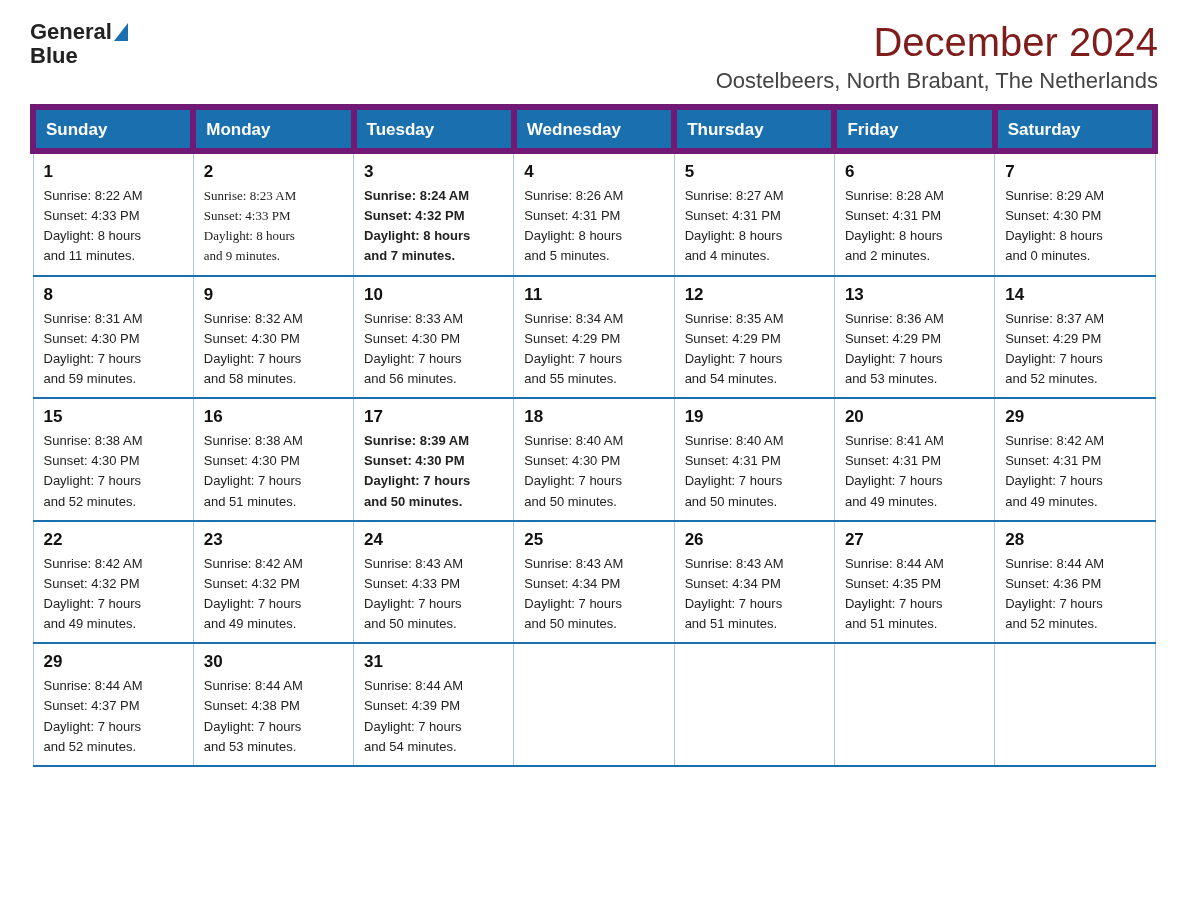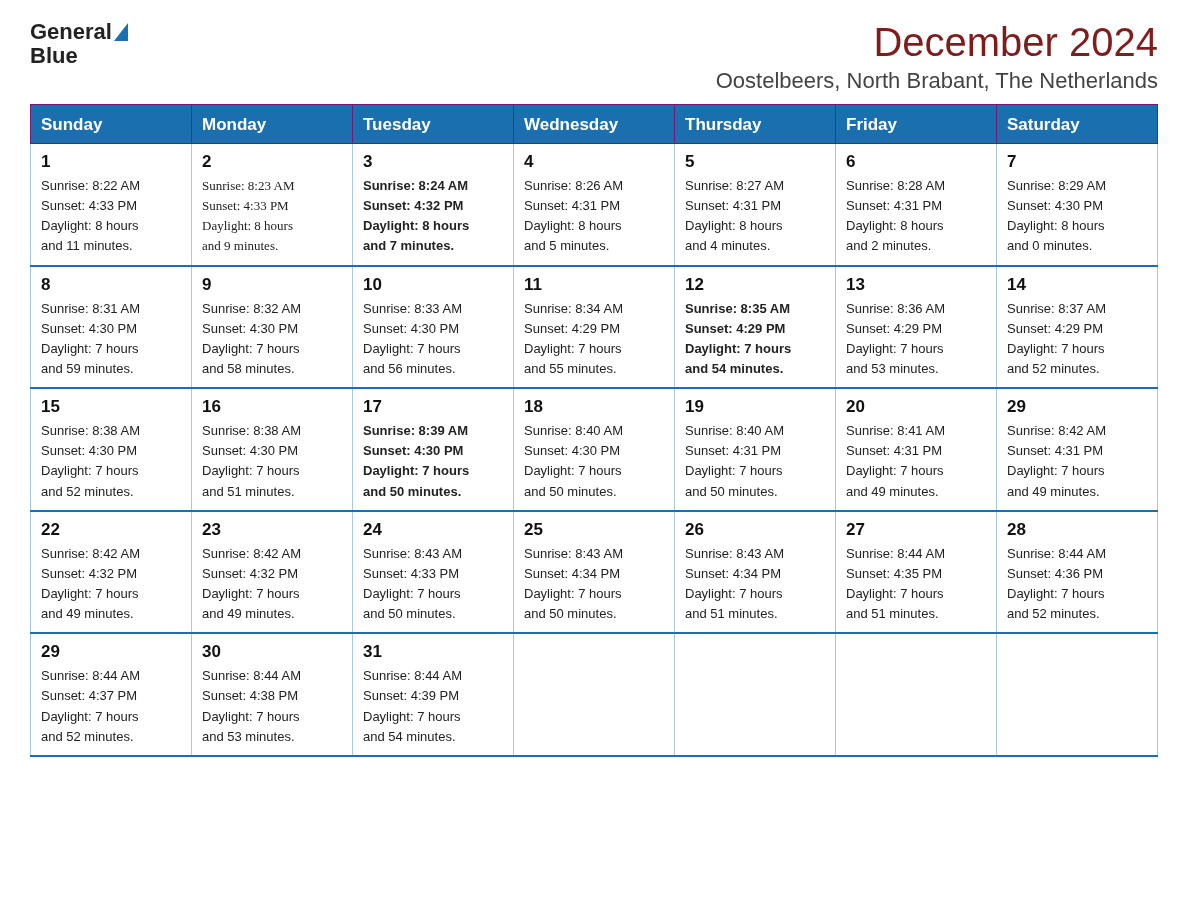--- a/index.html
+++ b/index.html
@@ -59,21 +59,21 @@
       border-collapse: collapse;
       margin-top: 10px;
     }
     .calendar-table thead tr th {
       background-color: #1a6faf;
       color: #fff;
       font-size: 17px;
       font-weight: bold;
       padding: 10px 10px 8px 10px;
       text-align: left;
-      border: 1px solid #701a75;
+      border: 6px solid #701a75;
     }
     .calendar-table tbody tr td {
       vertical-align: top;
       padding: 8px 10px;
       border: 1px solid #aac8e0;
       font-size: 13px;
       color: #222;
       width: calc(100% / 7);
       min-height: 90px;
     }
@@ -203,21 +203,21 @@
         </td>
         <td>
           <span class="day-number">11</span>
           <div class="day-info" style="white-space: pre-line;">Sunrise: 8:34 AM
 Sunset: 4:29 PM
 Daylight: 7 hours
 and 55 minutes.</div>
         </td>
         <td>
           <span class="day-number">12</span>
-          <div class="day-info" style="white-space: pre-line; font-weight: bold;">Sunrise: 8:35 AM
+          <div class="day-info" style="white-space: pre-line;">Sunrise: 8:35 AM
 Sunset: 4:29 PM
 Daylight: 7 hours
 and 54 minutes.</div>
         </td>
         <td>
           <span class="day-number">13</span>
           <div class="day-info" style="white-space: pre-line;">Sunrise: 8:36 AM
 Sunset: 4:29 PM
 Daylight: 7 hours
 and 53 minutes.</div>

